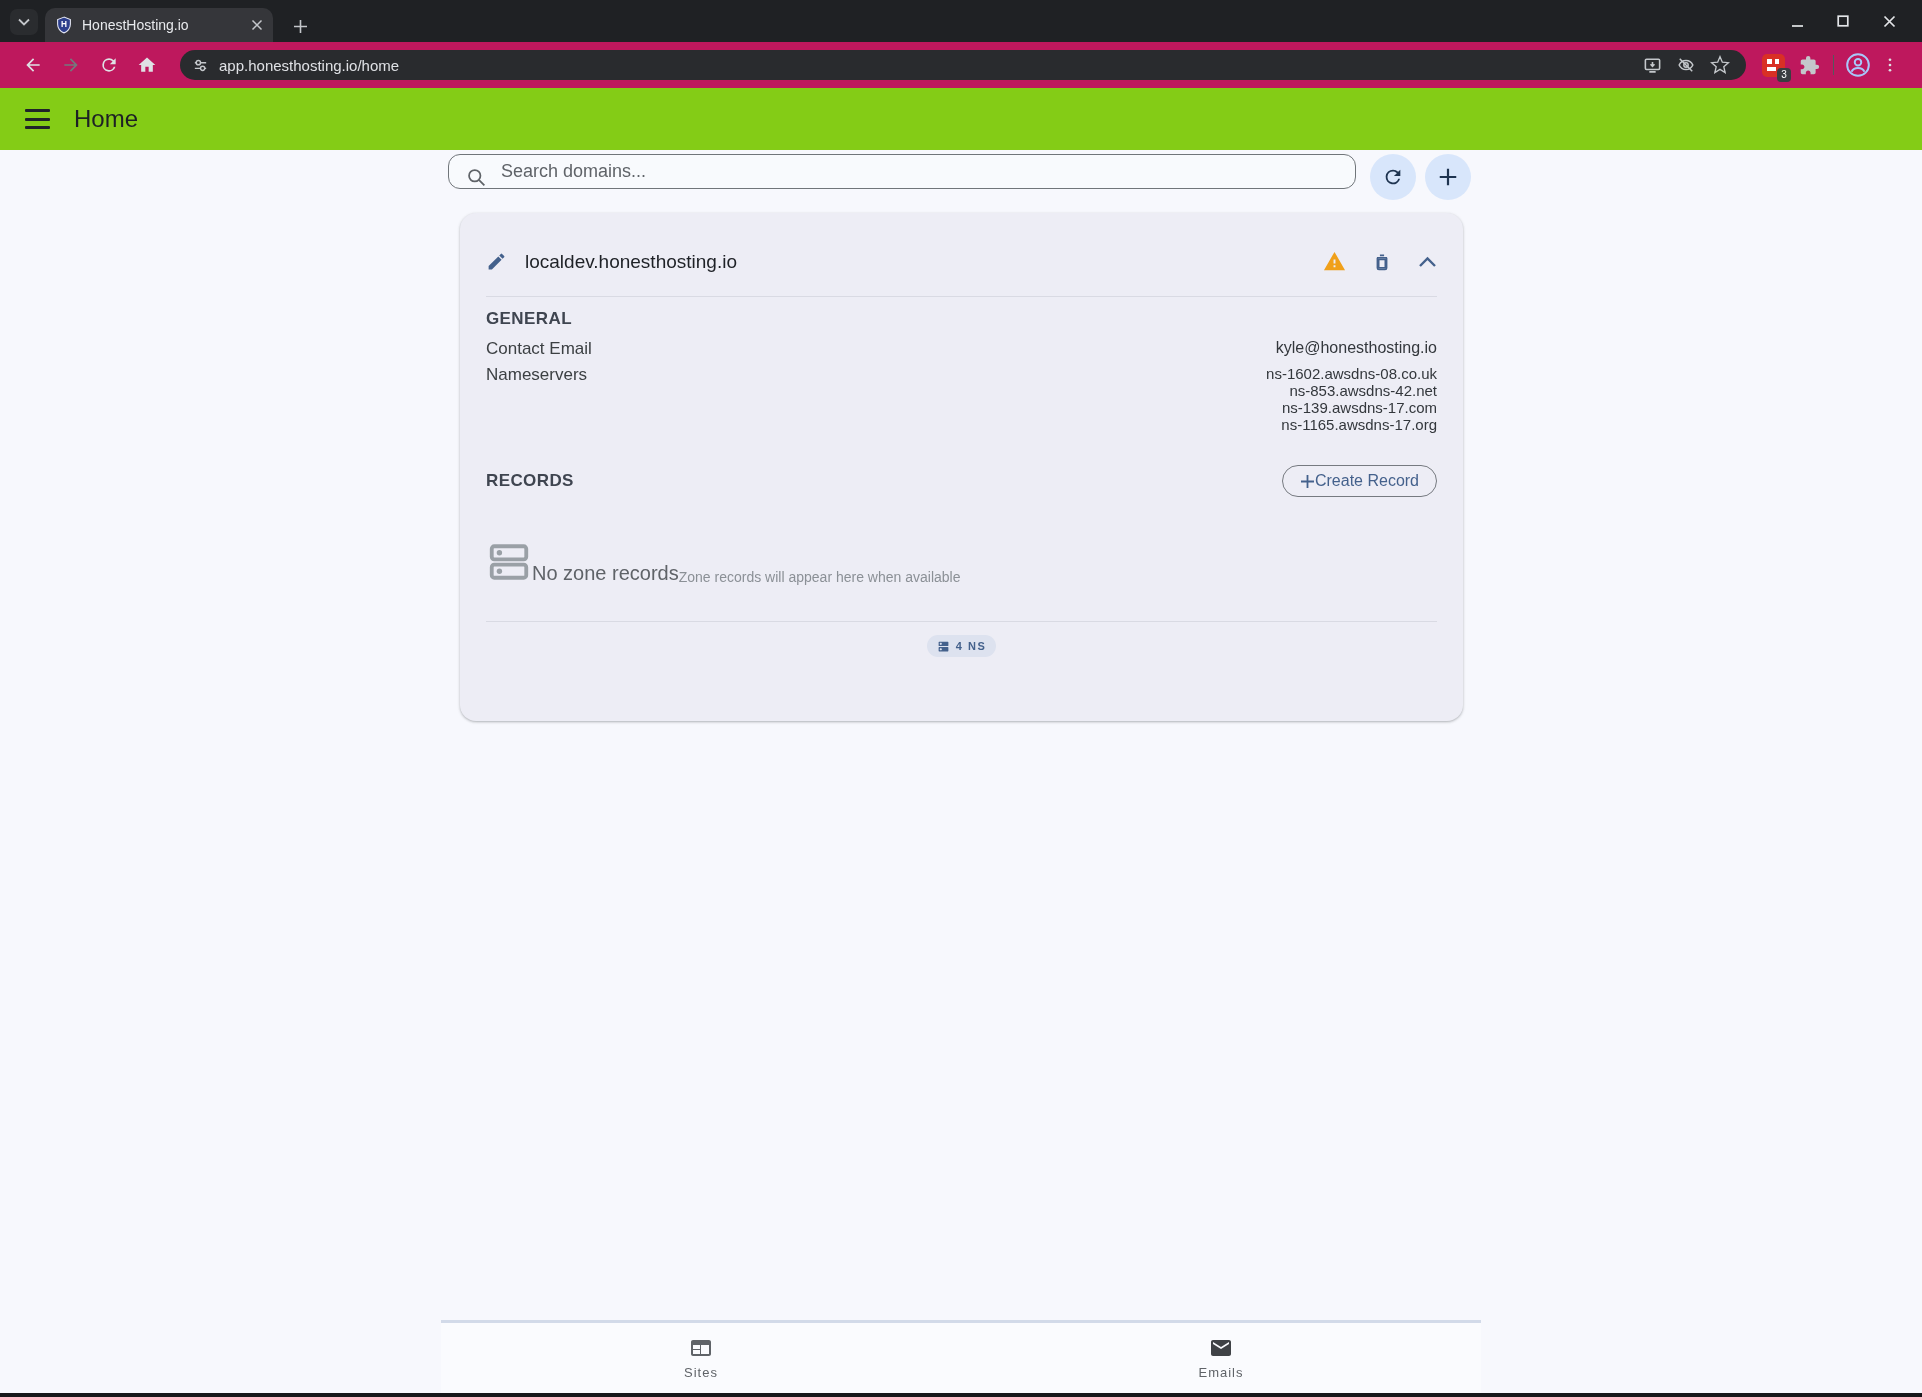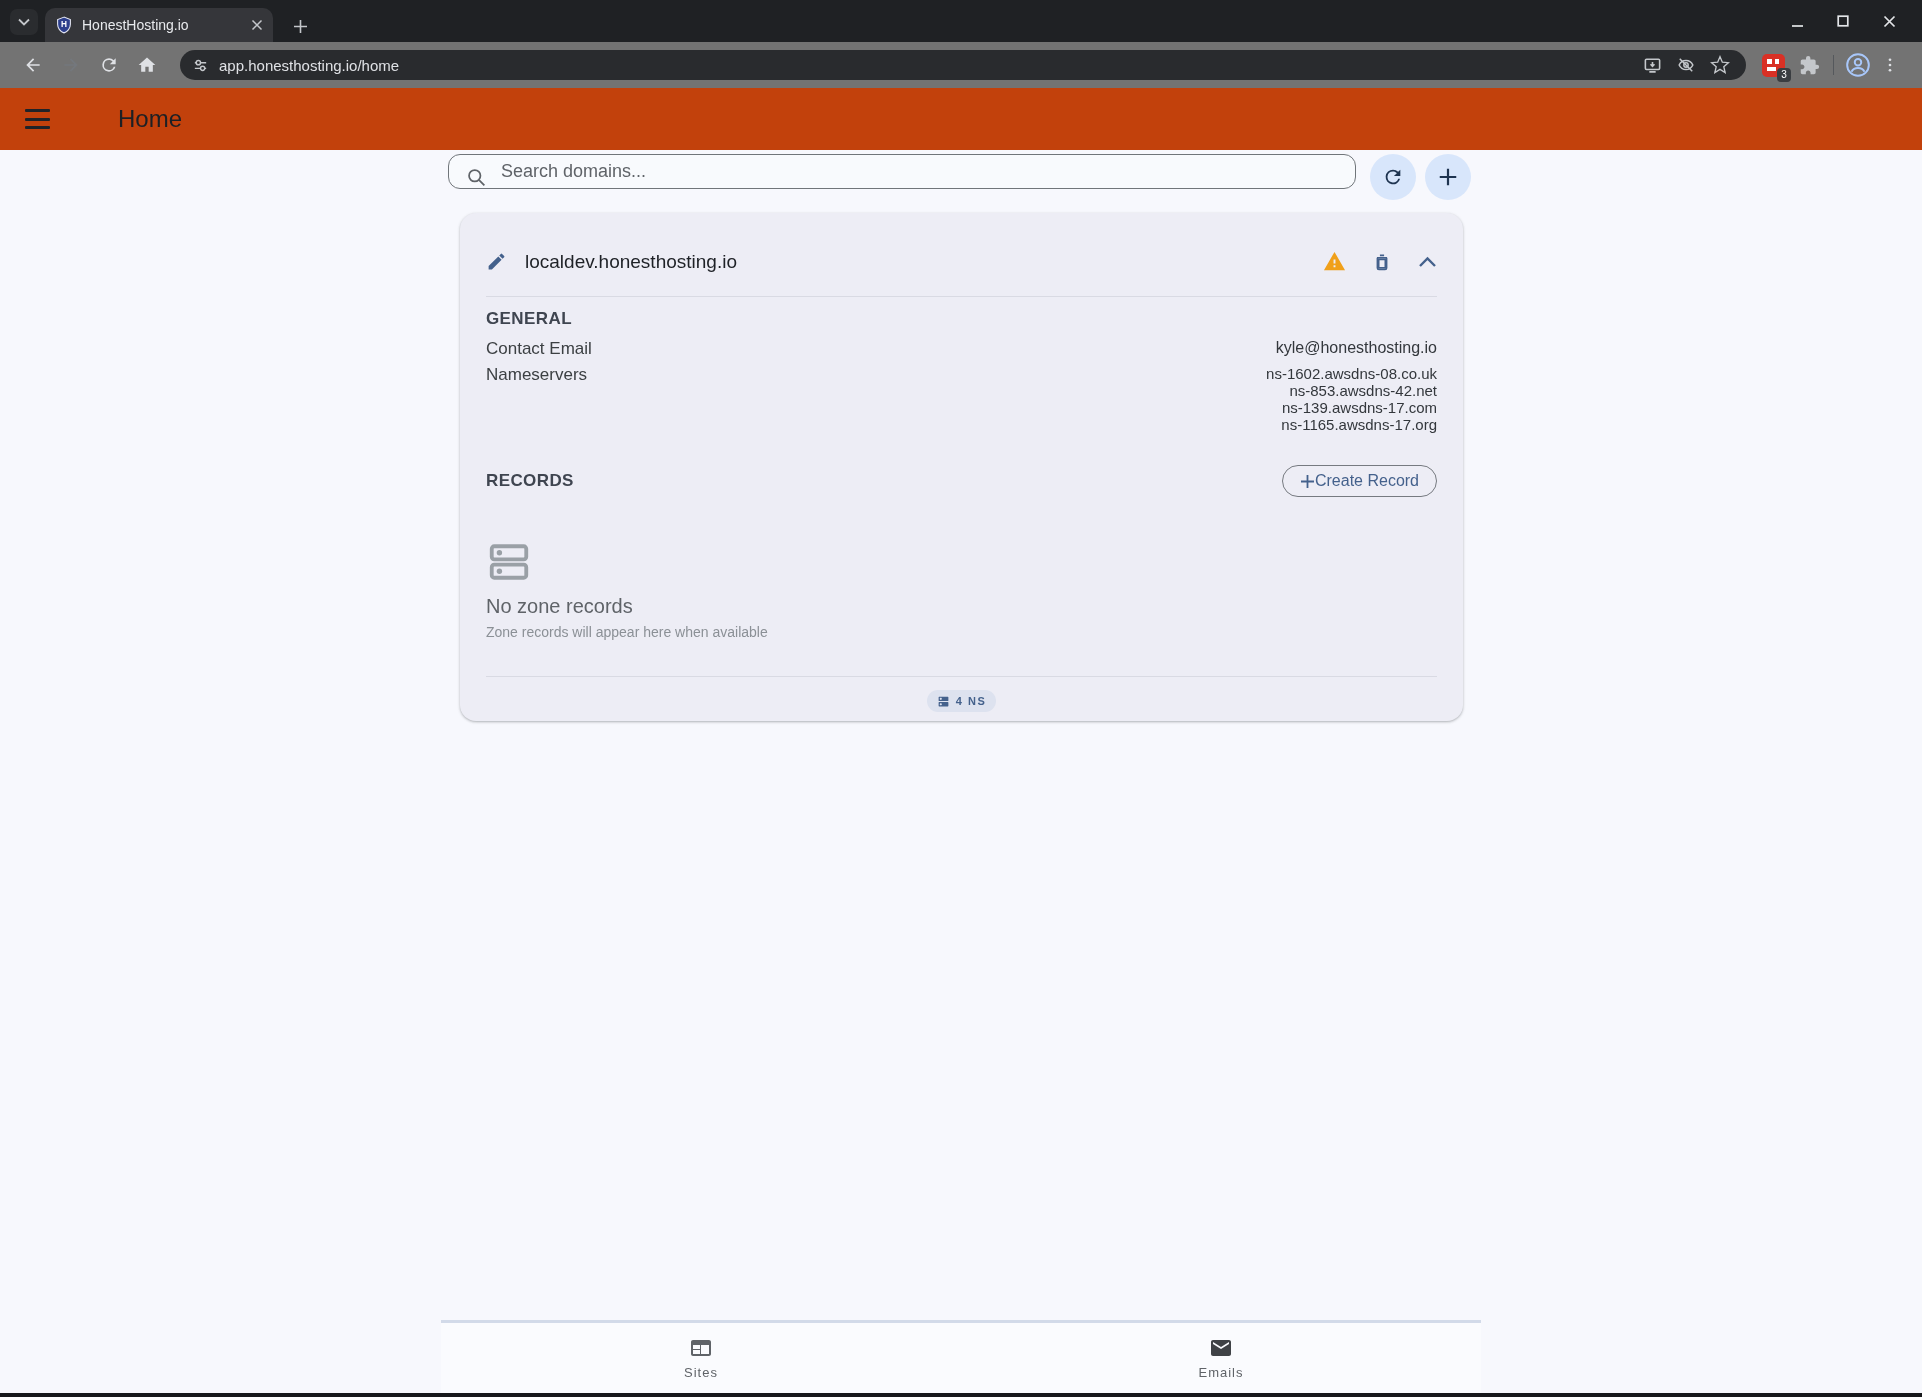--- a/index.html
+++ b/index.html
@@ -30,21 +30,21 @@
   .tab-title { color:#e8eaed; font-size:14px; margin-left:9px; flex:1;
     white-space:nowrap; overflow:hidden; }
   .newtab-btn { position:absolute; left:287px; top:13px; width:26px; height:26px;
     display:flex; align-items:center; justify-content:center; }
   .win-controls { position:absolute; right:10px; top:0; height:42px;
     display:flex; align-items:center; }
   .win-btn { width:46px; height:42px; display:flex; align-items:center; justify-content:center; }
 
   .browser-toolbar {
     position:absolute; top:42px; left:0; width:100%; height:46px;
-    background:#737373; display:flex; align-items:center; padding:0 16px;
+    background:#be185d; display:flex; align-items:center; padding:0 16px;
   }
   .nav-ico { width:34px; height:34px; display:flex; align-items:center;
     justify-content:center; border-radius:50%; margin-right:4px; flex:0 0 auto; }
   .url-pill {
     flex:1; height:30px; margin:0 12px; background:#292b2e; border-radius:15px;
     display:flex; align-items:center; padding:0 12px;
   }
   .url-text { color:#dfe1e5; font-size:15px; margin-left:10px; flex:1; }
   .pill-ico { width:28px; height:28px; display:flex; align-items:center;
     justify-content:center; margin-left:6px; flex:0 0 auto; }
@@ -59,21 +59,21 @@
     display:flex; align-items:center; justify-content:center; padding:0 3px;
   }
   .toolbar-right { display:flex; align-items:center; flex:0 0 auto; }
   .tb-ico { width:32px; height:32px; display:flex; align-items:center;
     justify-content:center; }
   .tb-divider { width:1px; height:20px; background:#55585c; margin:0 8px; }
 
   
   .app-header {
     position:absolute; top:88px; left:0; width:100%; height:62px;
-    background:#c2410c; display:flex; align-items:center;gap:44px;
+    background:#84cc16; display:flex; align-items:center;
   }
   .hamburger { margin-left:25px; width:28px; height:20px;
     display:flex; flex-direction:column; justify-content:space-between; }
   .hamburger span { display:block; width:25px; height:3px; background:#202329; border-radius:1px; }
   .app-title { margin-left:21px; font-size:24px; color:#1d2025; font-weight:500; }
 
   
   .search-input {
     position:absolute; left:448px; top:154px; width:908px; height:35px;
     border:1px solid #70757a; border-radius:12px; background:#f8fafd;
@@ -114,21 +114,21 @@
 
   .records-row { display:flex; justify-content:space-between; align-items:center;
     margin-top:32px; }
   .create-btn {
     height:32px; border:1px solid #767a80; border-radius:16px;
     background:transparent; display:flex; align-items:center; gap:0;
     padding:0 17px; color:#44618c; font-size:16px; cursor:pointer;
     font-family:"Liberation Sans", sans-serif;
   }
 
-  .empty-state { margin-top:42px; display:flex; flex-direction:column; align-items:flex-start; }
+  .empty-state { margin-top:42px; display:flex; flex-direction:row; align-items:flex-end; }
   .empty-title { font-size:20px; color:#5f6368; margin-top:10px; }
   .empty-sub { font-size:14px; color:#8b9096; margin-top:6px; }
 
   .card-divider { margin-top:36px; height:1px; background:#d9dae3; }
   .chip-row { display:flex; justify-content:center; margin-top:13px; }
   .ns-chip {
     background:#dde2ef; border-radius:11px; height:22px; padding:0 10px;
     display:flex; align-items:center; gap:6px;
   }
   .ns-chip span { font-size:11px; font-weight:bold; color:#44618c; letter-spacing:1.5px; }

